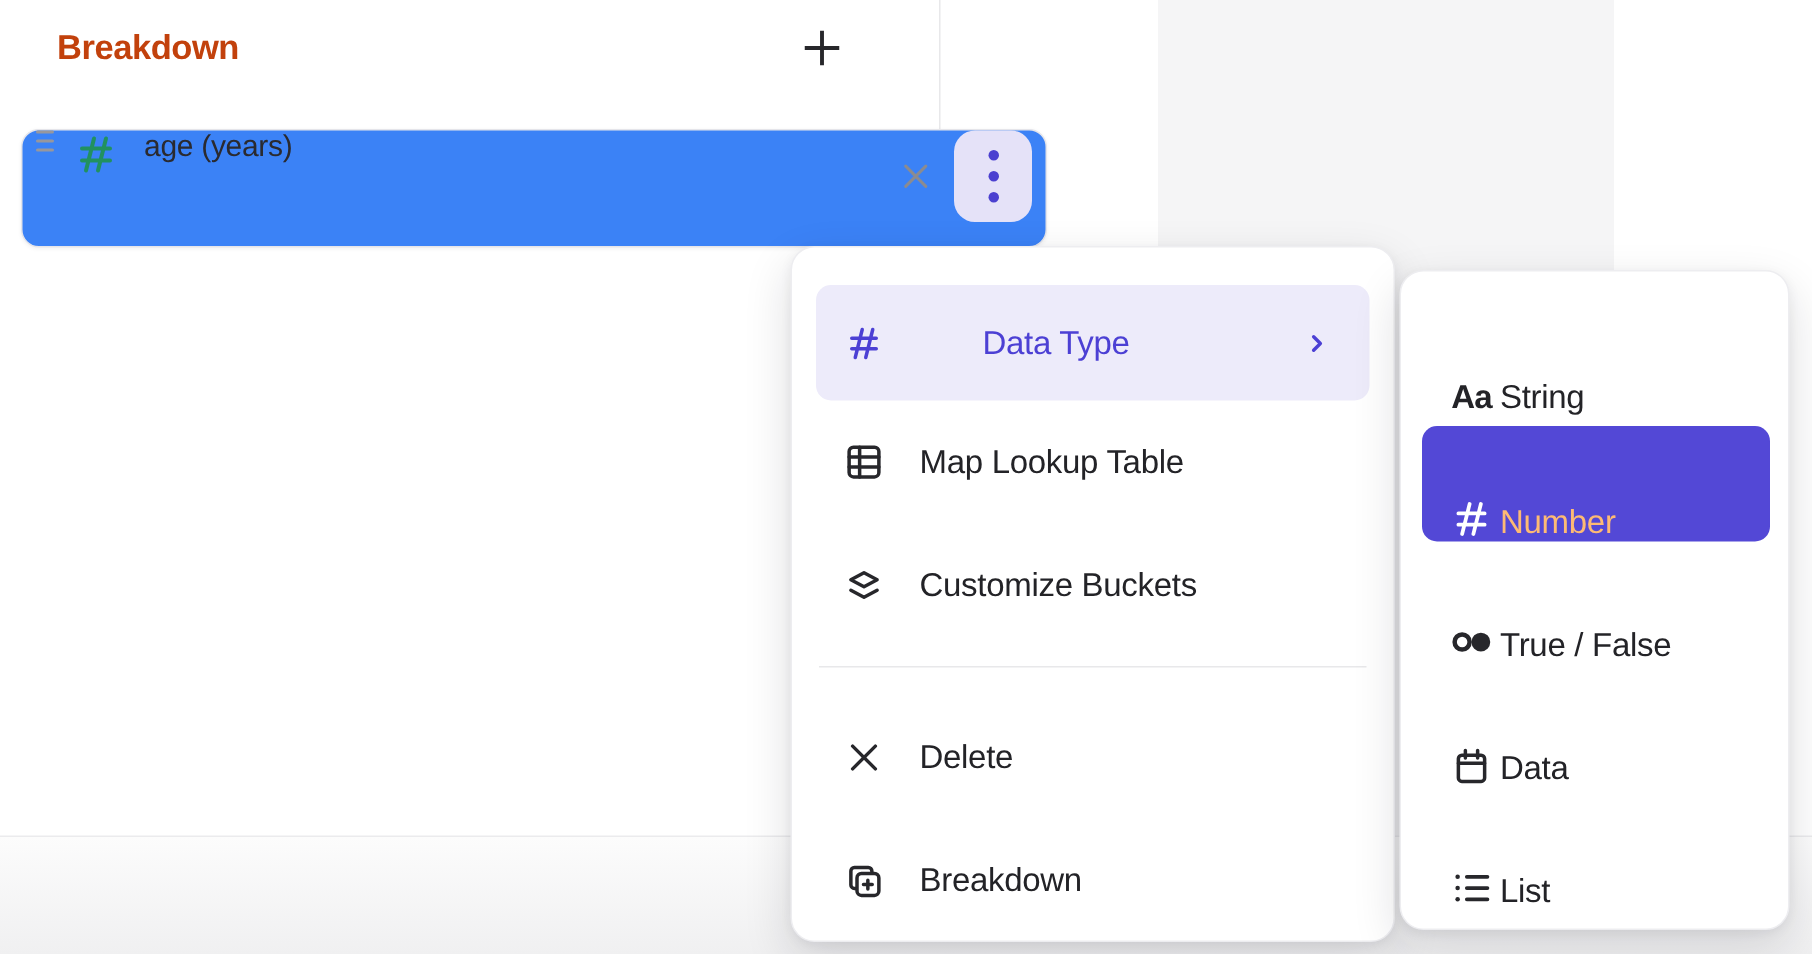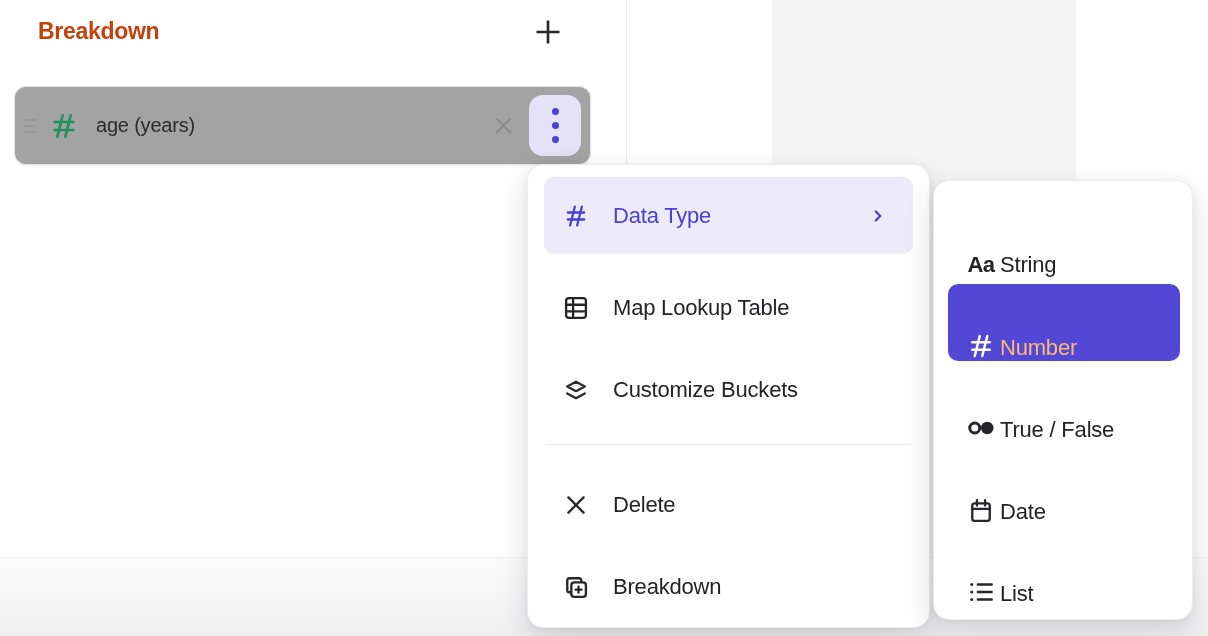--- a/index.html
+++ b/index.html
@@ -14,23 +14,23 @@
   .bottom-strip { position:absolute; left:0; top:557px; width:1208px; height:79px;
     background:linear-gradient(180deg,#fcfcfc 0%,#f0f0f1 100%); border-top:1px solid #ebebed; z-index:2; }
 
   
   .bd-title { position:absolute; left:38px; top:18px; font-size:23px; font-weight:700;
     letter-spacing:-0.3px; color:#c2410c; z-index:3; }
   .add-btn { position:absolute; left:528px; top:12px; width:40px; height:40px; display:flex;
     align-items:center; justify-content:center; cursor:pointer; z-index:3; border-radius:8px; }
 
   
-  .field-card { position:absolute; left:14px; top:86px; width:577px; height:79px; background:#a3a3a3;
+  .field-card { position:absolute; left:14px; top:86px; width:684px; height:79px; background:#3b82f6;
     border:1px solid #e5e5ea; border-radius:12px; box-shadow:0 1px 3px rgba(25,25,35,0.06);
-    display:flex; align-items:center; z-index:3; }
+    display:flex; align-items:flex-start; z-index:3; }
   .drag-handle { width:14px; margin-left:9px; display:flex; flex-direction:column; gap:4px; cursor:grab; }
   .drag-handle span { display:block; width:12px; height:2px; background:#97979d; border-radius:1px; }
   .field-type-icon { width:32px; margin-left:10px; display:flex; align-items:center; justify-content:center; }
   .field-label { margin-left:16px; font-size:20px; font-weight:500; color:#2a2a2f; letter-spacing:-0.2px; }
   .field-actions { margin-left:auto; display:flex; align-items:center; }
   .close-btn { width:40px; height:40px; display:flex; align-items:center; justify-content:center; cursor:pointer; }
   .kebab-btn { width:52px; height:61px; margin-right:9px; margin-left:6px; background:#e5e2f8; border-radius:14px;
     display:flex; flex-direction:column; align-items:center; justify-content:center; gap:7px; cursor:pointer; }
   .kebab-btn i { width:7px; height:7px; border-radius:50%; background:#4b40d0; }
 
@@ -103,21 +103,21 @@
       <div class="kebab-btn">
         <i></i>
           <i></i>
           <i></i>
       </div>
     </div>
   </div>
 
   <div class="menu main-menu">
 
-    <div class="menu-row active-purple" style="top:12px;">
+    <div class="menu-row active-purple" style="top:25px;gap:42px;">
       <div class="icon-box">
         <svg width="28" height="28" viewBox="0 0 24 24" fill="none" stroke="#4c40d4" stroke-width="2" stroke-linecap="round">
           <path d="M5 9h14M5 15h14M11 4l-4 16M17 4l-4 16"></path>
         </svg>
       </div>
       <span class="row-label">Data Type</span>
       <span class="chevron">
         <svg width="18" height="18" viewBox="0 0 24 24" fill="none" stroke="#4c40d4" stroke-width="3" stroke-linecap="round" stroke-linejoin="round">
             <path d="M9 6l6 6-6 6"></path>
           </svg>
@@ -195,21 +195,21 @@
       <span class="row-label">True / False</span>
     </div>
 
     <div class="menu-row" style="top:267px;">
       <div class="icon-box">
         <svg width="28" height="28" viewBox="0 0 24 24" fill="none" stroke="#27272b" stroke-width="2" stroke-linecap="round" stroke-linejoin="round">
           <rect x="4.5" y="5.5" width="15" height="15" rx="2"></rect>
           <path d="M8.5 2.8v4.4M15.5 2.8v4.4M4.5 10.2h15"></path>
         </svg>
       </div>
-      <span class="row-label">Date</span>
+      <span class="row-label">Data</span>
     </div>
 
     <div class="menu-row" style="top:349px;">
       <div class="icon-box">
         <svg width="30" height="30" viewBox="0 0 24 24" fill="none" stroke="#27272b" stroke-width="2" stroke-linecap="round">
           <path d="M9.5 6h11M9.5 12h11M9.5 18h11"></path>
           <circle cx="4.6" cy="6" r="1.2" fill="#27272b" stroke="none"></circle>
           <circle cx="4.6" cy="12" r="1.2" fill="#27272b" stroke="none"></circle>
           <circle cx="4.6" cy="18" r="1.2" fill="#27272b" stroke="none"></circle>
         </svg>

